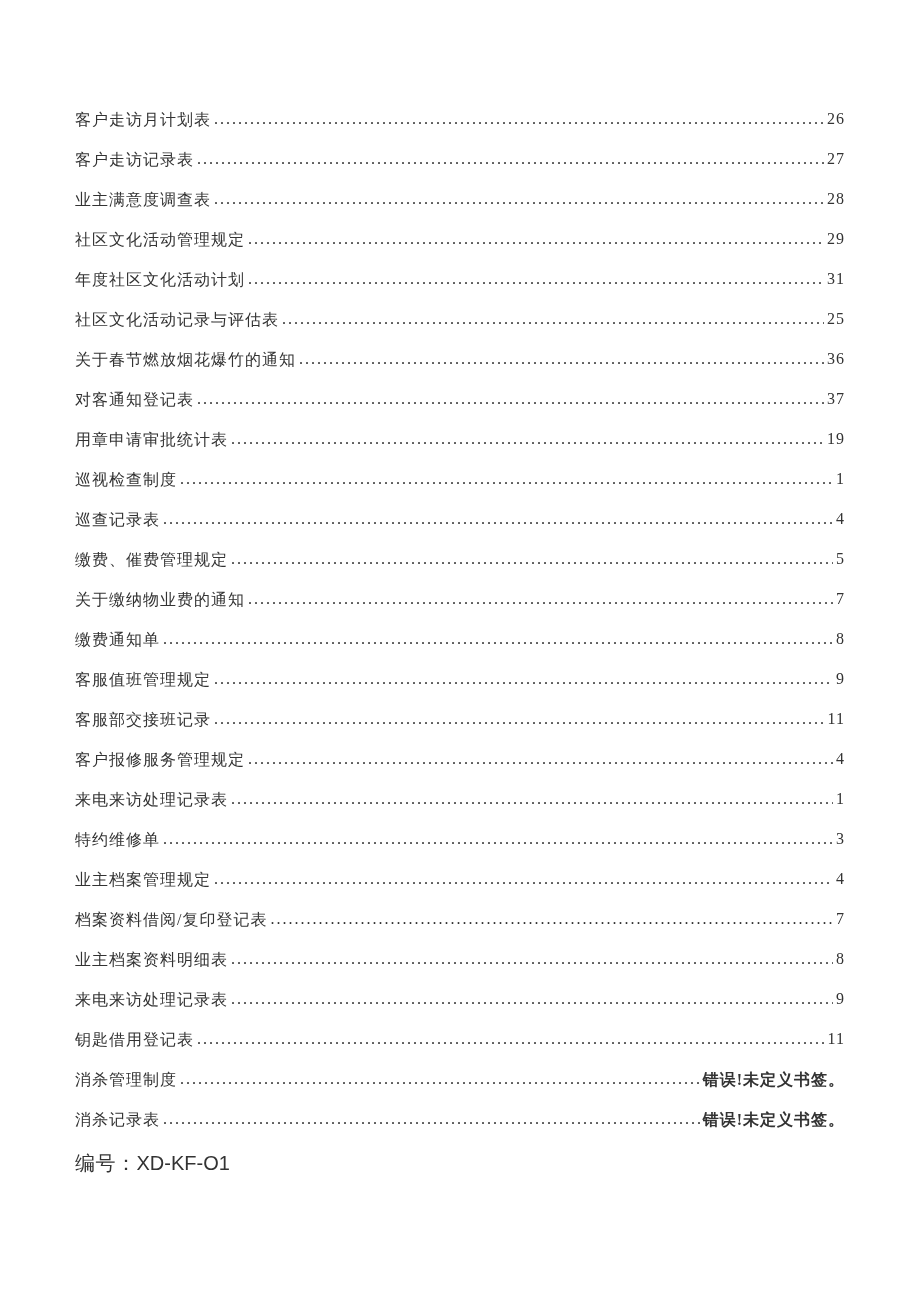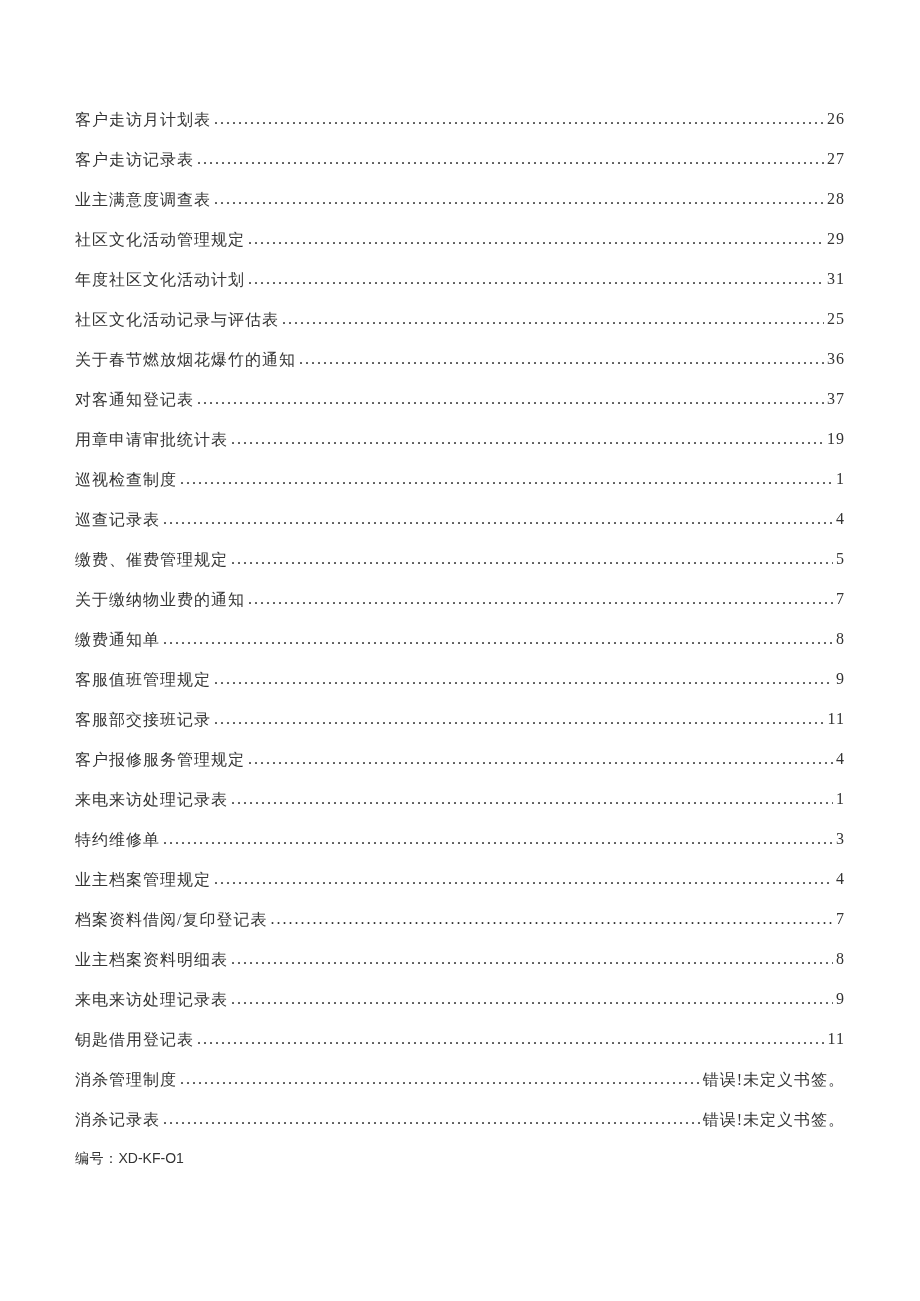--- a/index.html
+++ b/index.html
@@ -38,25 +38,25 @@
       margin: 0 3px;
     }
     .toc-dots::before {
       content: "...........................................................................................................................................................................................................";
     }
     .toc-page {
       white-space: nowrap;
       flex-shrink: 0;
     }
     .toc-error {
-      font-weight: normal;
+      font-weight: bold;
     }
     .doc-code {
       margin-top: 8px;
-      font-size: 14px;
+      font-size: 20px;
       color: #333;
       letter-spacing: 0.5px;
     }
     .doc-code-label {
       font-family: "SimSun", "宋体", serif;
     }
     .doc-code-value {
       font-family: Arial, sans-serif;
       letter-spacing: 0;
     }

